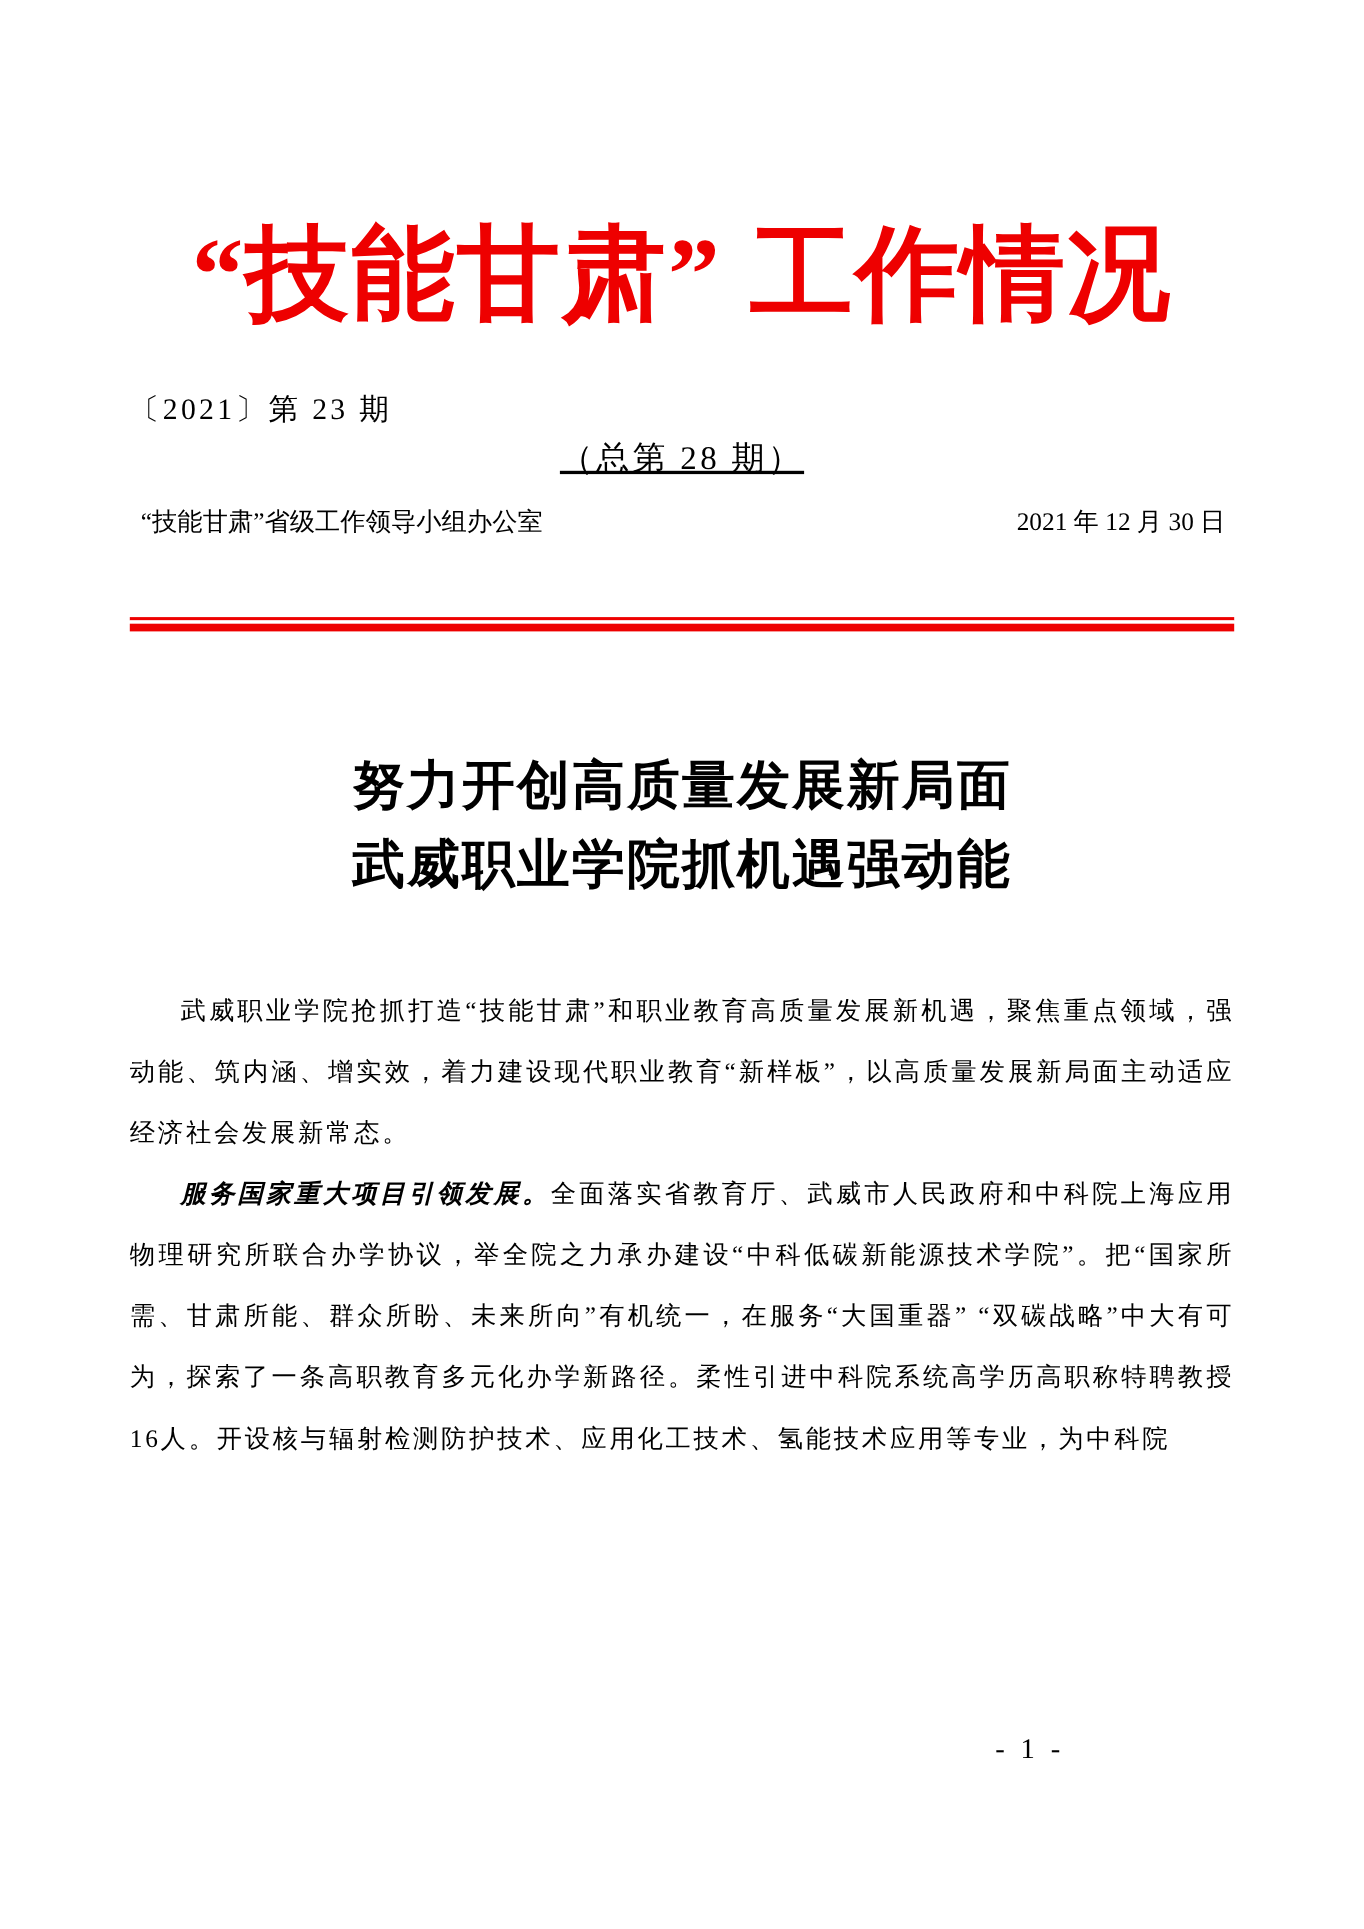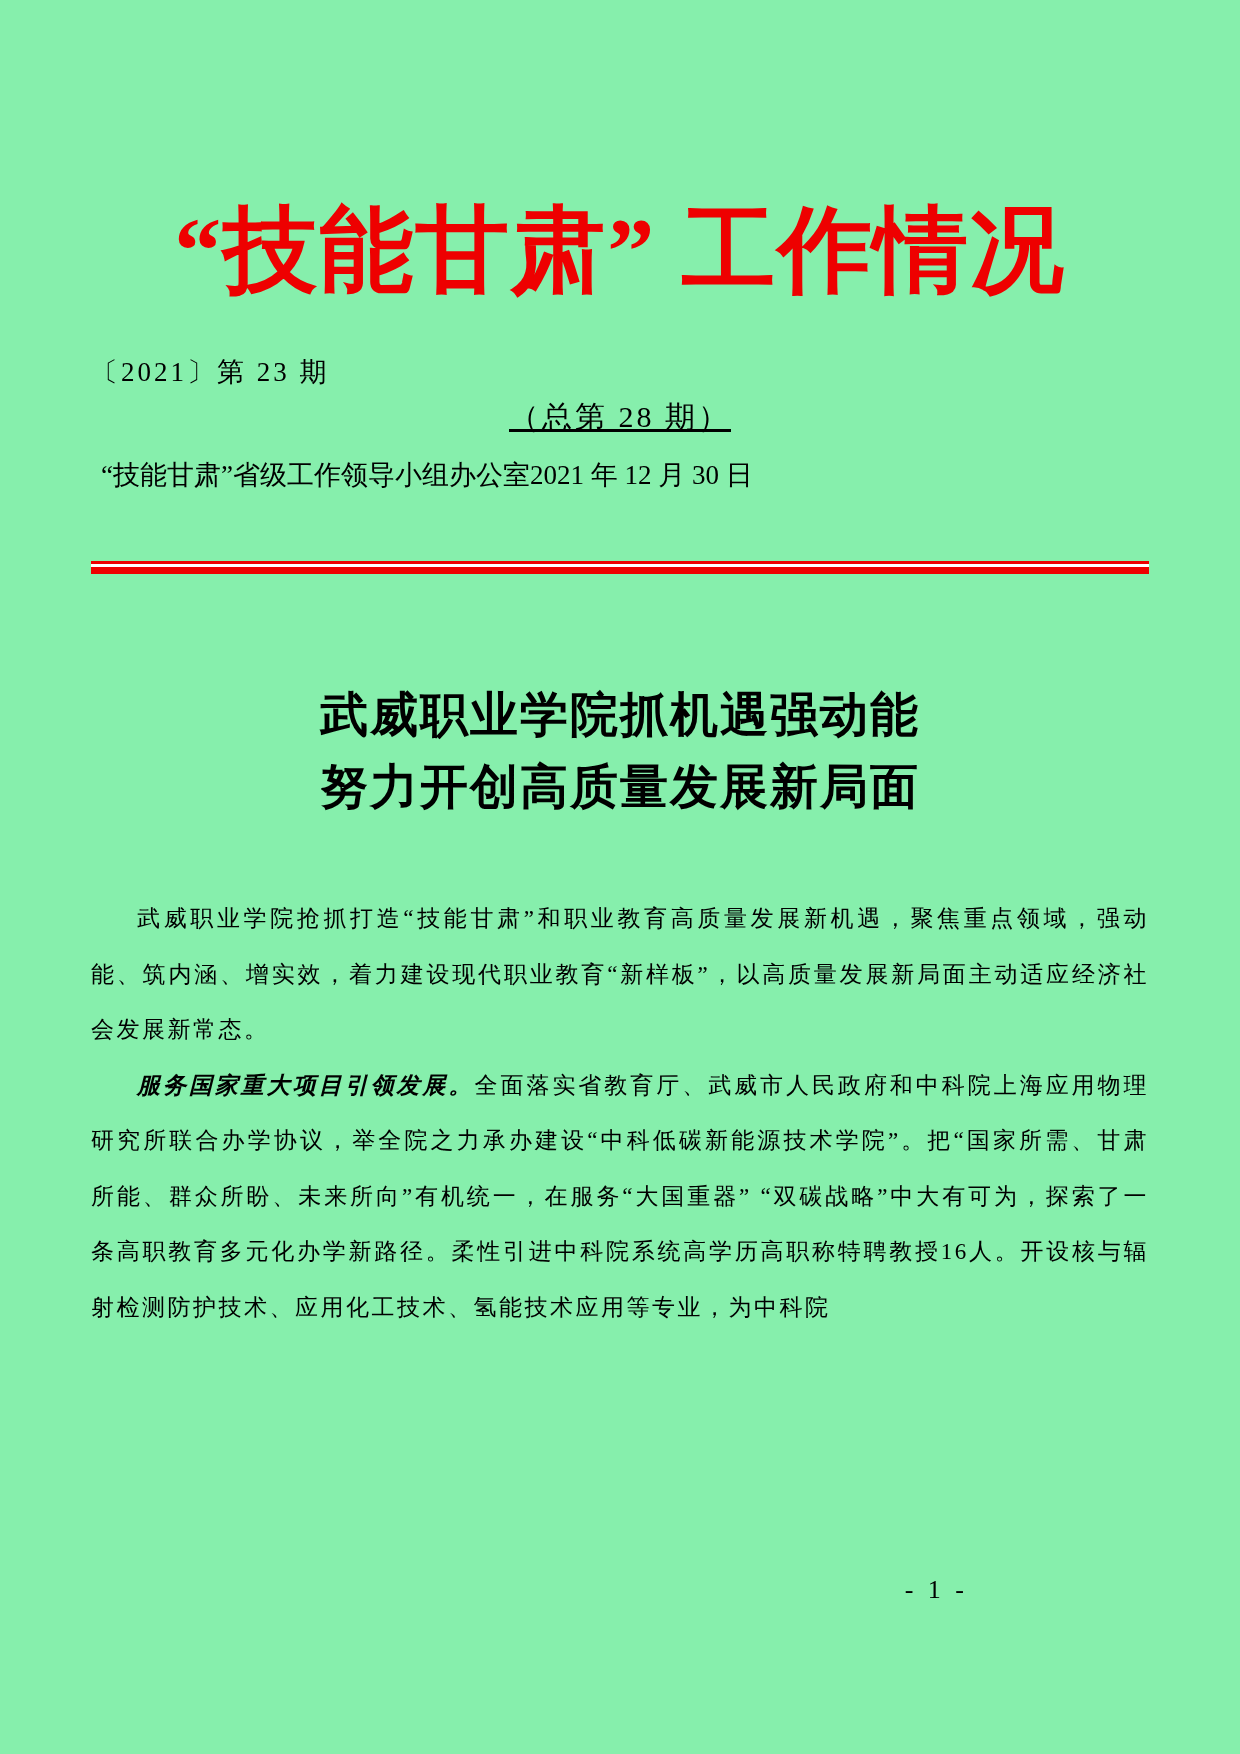--- a/index.html
+++ b/index.html
@@ -1,22 +1,22 @@
 <!DOCTYPE html>
 <html><head>
 <meta charset="utf-8">
 <style>
   html,body{margin:0;padding:0;background:#888;}
   .page{
     position:relative;
     width:1240px;height:1754px;
     margin:0 auto;
-    background:#86efac;
+    background:#ffffff;
     box-sizing:border-box;
-    padding:0 91px;
+    padding:0 118px;
     font-family:"Liberation Serif","DejaVu Serif",serif;
     color:#000;
     overflow:hidden;
   }
   .masthead-title{
     margin:180px 0 0 0;
     text-align:center;
     font-size:94px;
     line-height:140px;
     font-weight:bold;
@@ -35,22 +35,23 @@
     margin-top:9px;
     text-align:center;
     font-size:30px;
     line-height:36px;
     letter-spacing:3px;
     text-decoration:underline;
   }
   .office-row{
     margin-top:20px;
     display:flex;
+    justify-content:space-between;
     align-items:flex-end;
-    font-size:27px;
+    font-size:23px;
     line-height:40px;
     padding:0 8px 0 10px;
   }
   .red-rule{
     margin-top:66px;
   }
   .red-rule .thin{height:3px;background:#ee0000;}
   .red-rule .gap{height:3px;background:#ffffff;}
   .red-rule .thick{height:7px;background:#ee0000;}
   .article-title{
@@ -98,22 +99,22 @@
     <span>2021 年 12 月 30 日</span>
   </div>
 
   <div class="red-rule">
     <div class="thin"></div>
     <div class="gap"></div>
     <div class="thick"></div>
   </div>
 
   <h2 class="article-title">
+    <div>努力开创高质量发展新局面</div>
     <div>武威职业学院抓机遇强动能</div>
-    <div>努力开创高质量发展新局面</div>
   </h2>
 
   <div class="body-text">
     <p><span class="lead"></span><span>武威职业学院抢抓打造“技能甘肃”和职业教育高质量发展新机遇，聚焦重点领域，强动能、筑内涵、增实效，着力建设现代职业教育“新样板”，以高质量发展新局面主动适应经济社会发展新常态。</span></p>
     <p><span class="lead">服务国家重大项目引领发展。</span><span>全面落实省教育厅、武威市人民政府和中科院上海应用物理研究所联合办学协议，举全院之力承办建设“中科低碳新能源技术学院”。把“国家所需、甘肃所能、群众所盼、未来所向”有机统一，在服务“大国重器” “双碳战略”中大有可为，探索了一条高职教育多元化办学新路径。柔性引进中科院系统高学历高职称特聘教授16人。开设核与辐射检测防护技术、应用化工技术、氢能技术应用等专业，为中科院</span></p>
   </div>
 
   <div class="page-number">- 1 -</div>
 
 </div>

